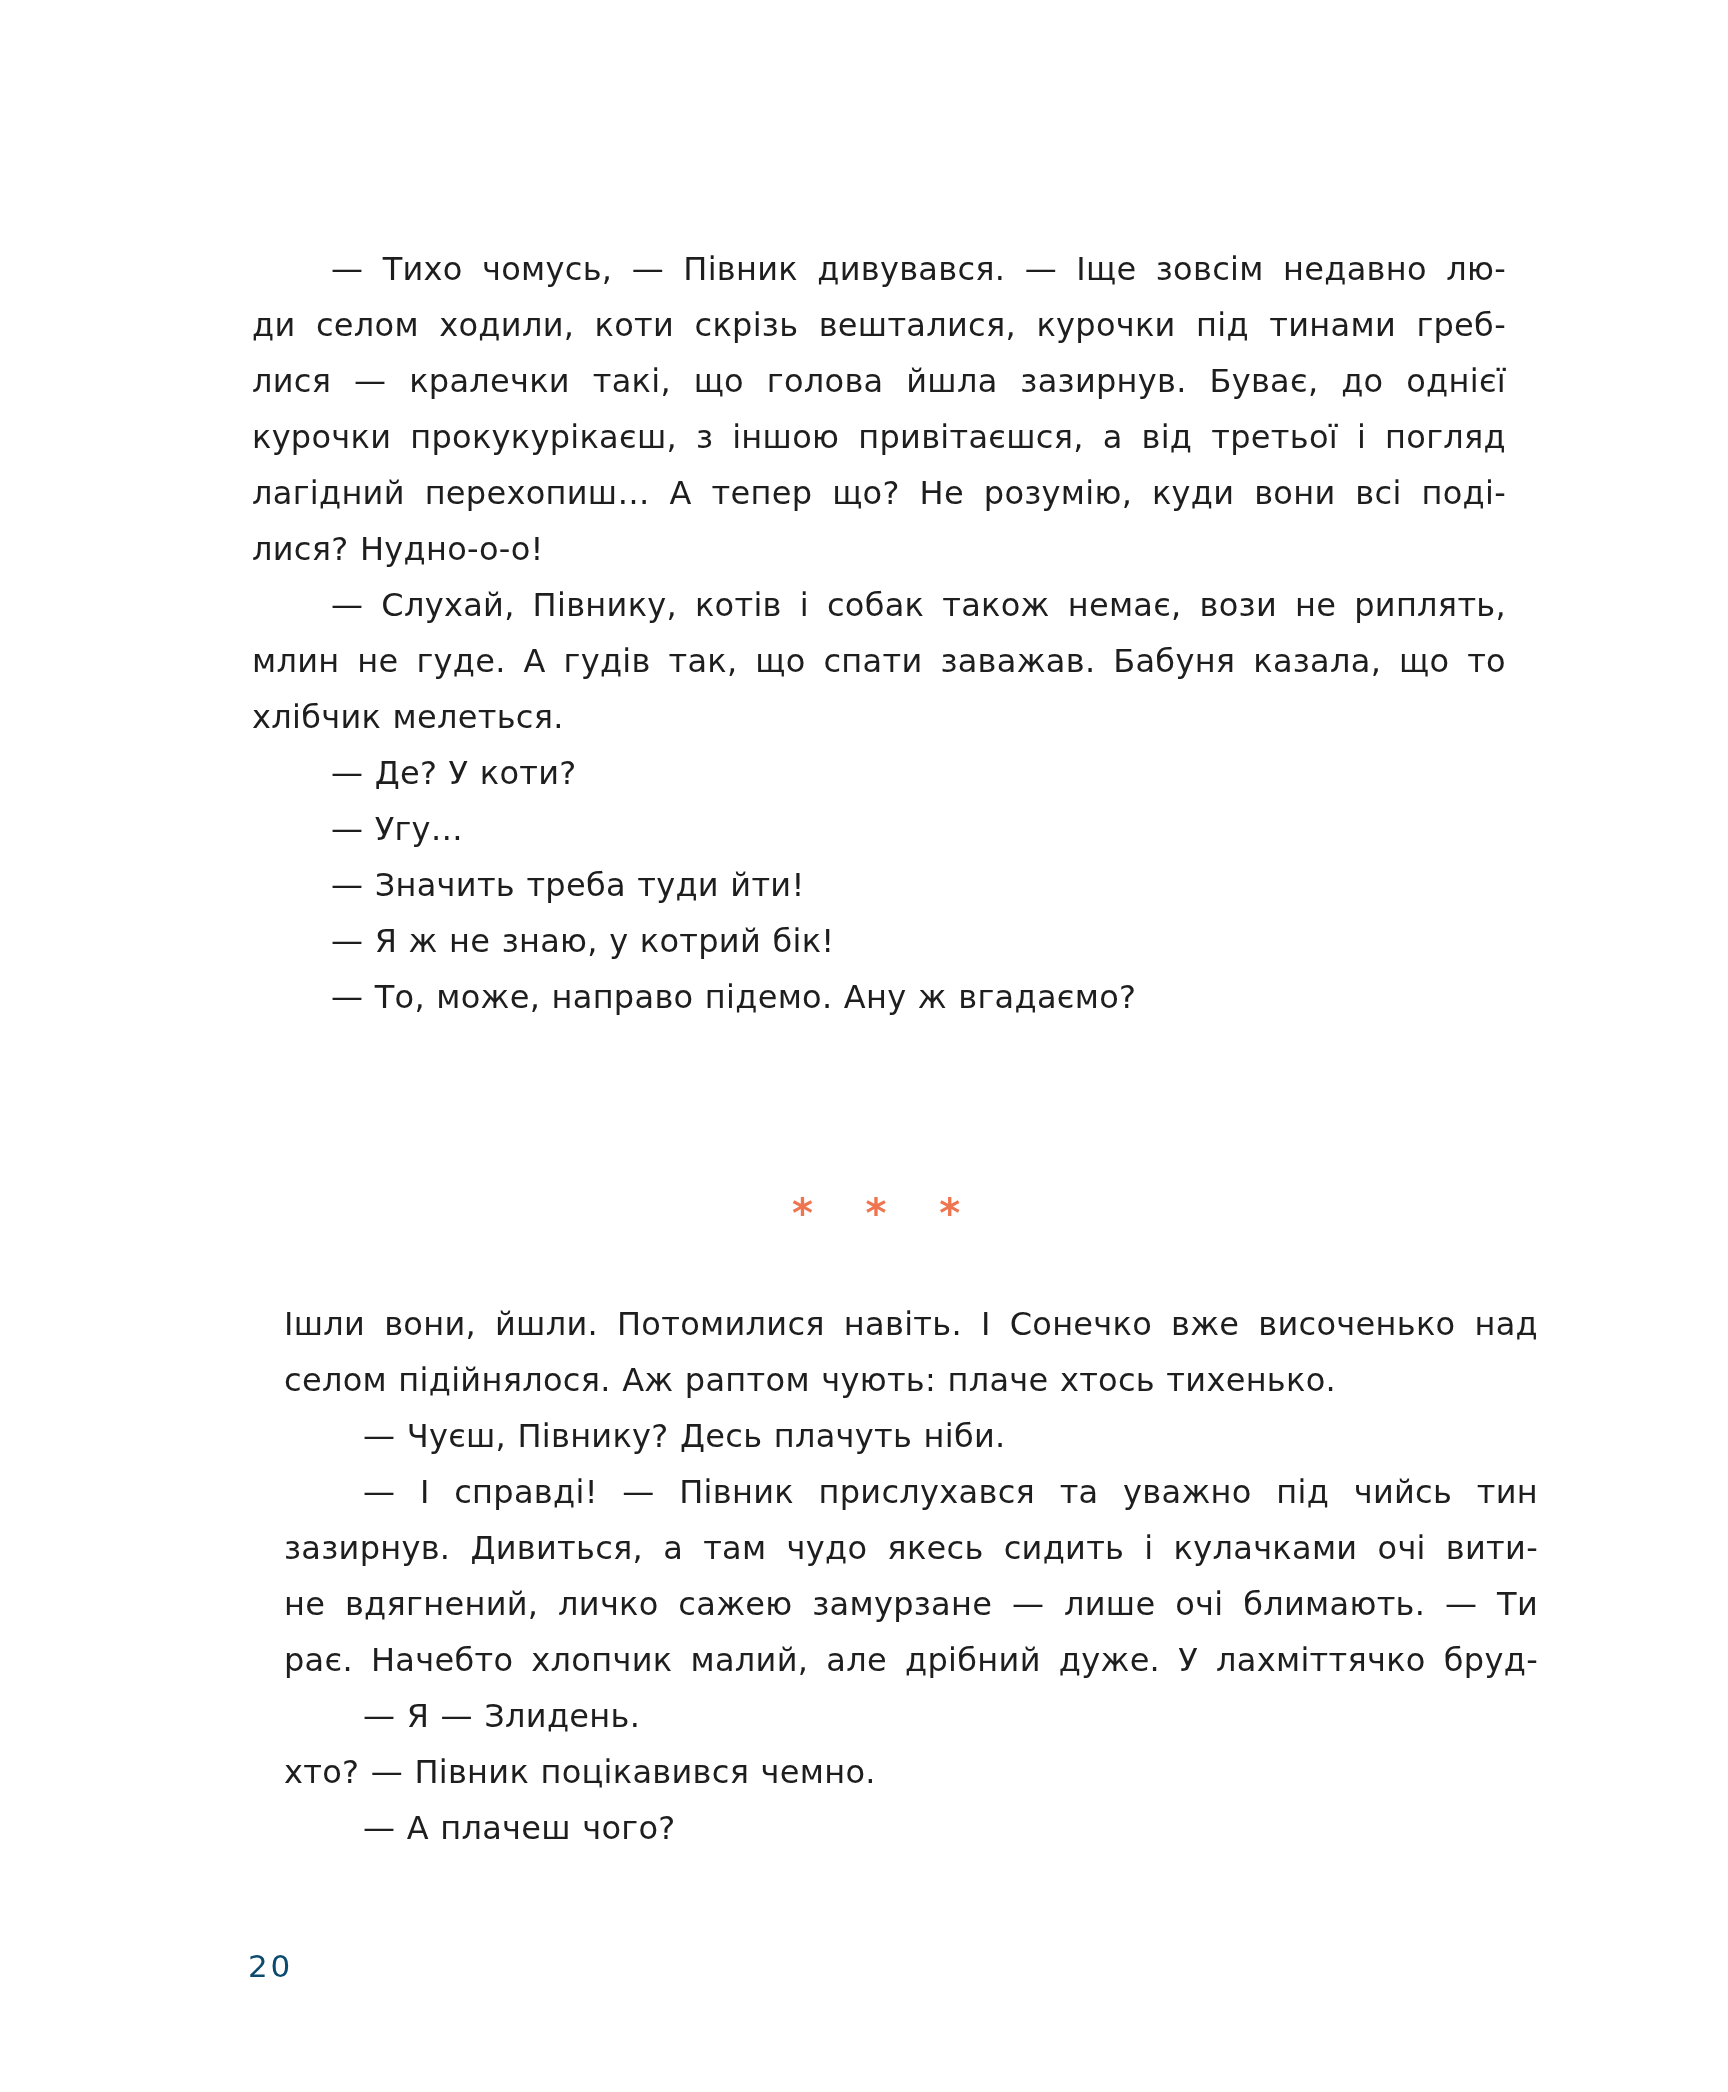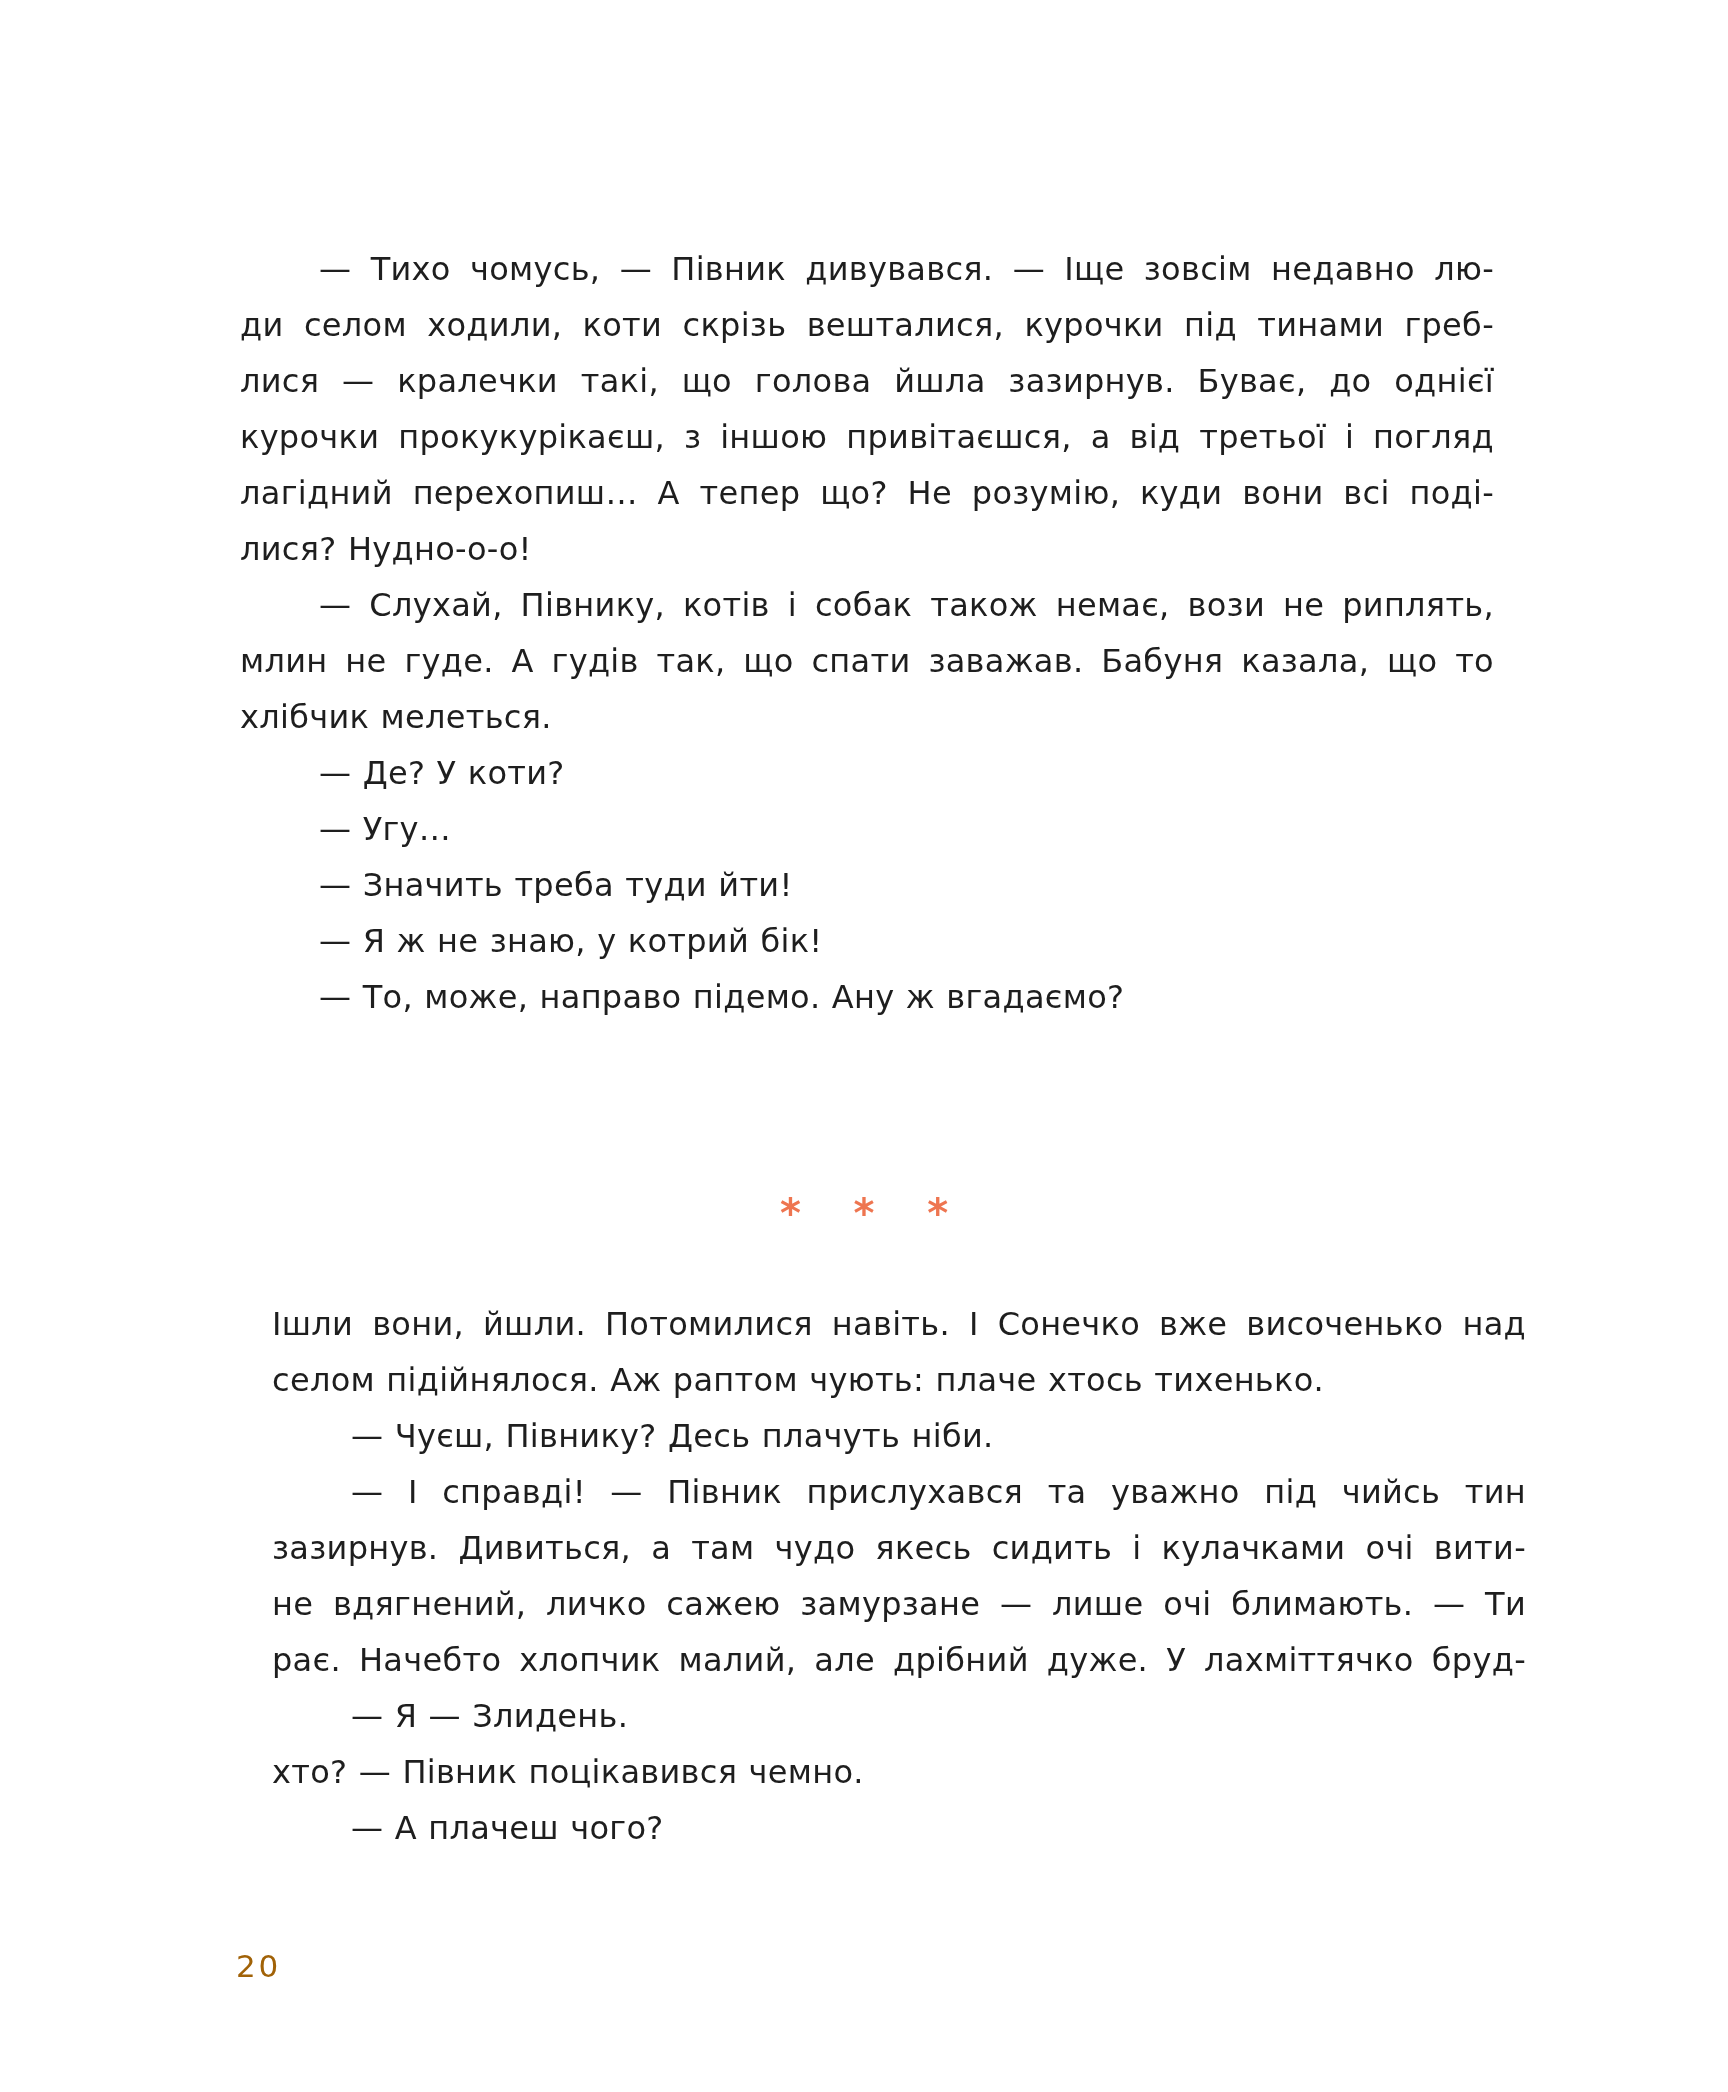--- a/index.html
+++ b/index.html
@@ -10,21 +10,21 @@
     body {
       width: 1728px;
       height: 2093px;
       position: relative;
       overflow: hidden;
       font-family: "DejaVu Sans", "Liberation Sans", sans-serif;
       color: #1e1e1e;
     }
     .page {
       position: absolute;
-      left: 0; top: 0;
+      left: 12px; top: 0;
       width: 1612px;
       height: 2093px;
     }
     .text-block {
       position: absolute;
       left: 240px;
       width: 1254px;
     }
     .line {
       display: block;
@@ -58,21 +58,21 @@
     }
     .separator span {
       display: inline-block;
       margin: 0 20px;
       font-weight: bold;
     }
     .page-number {
       position: absolute;
       left: 236px;
       top: 1944px;
-      color: #a16207;
+      color: #0c4a6e;
       font-size: 31px;
       letter-spacing: 2.7px;
       line-height: 45px;
     }
   </style>
 </head>
 <body>
 
 <div class="page">
 

